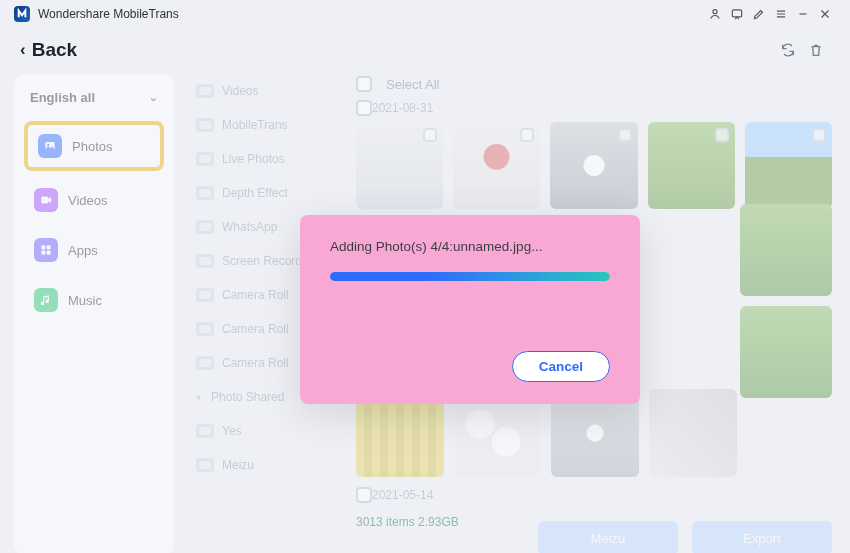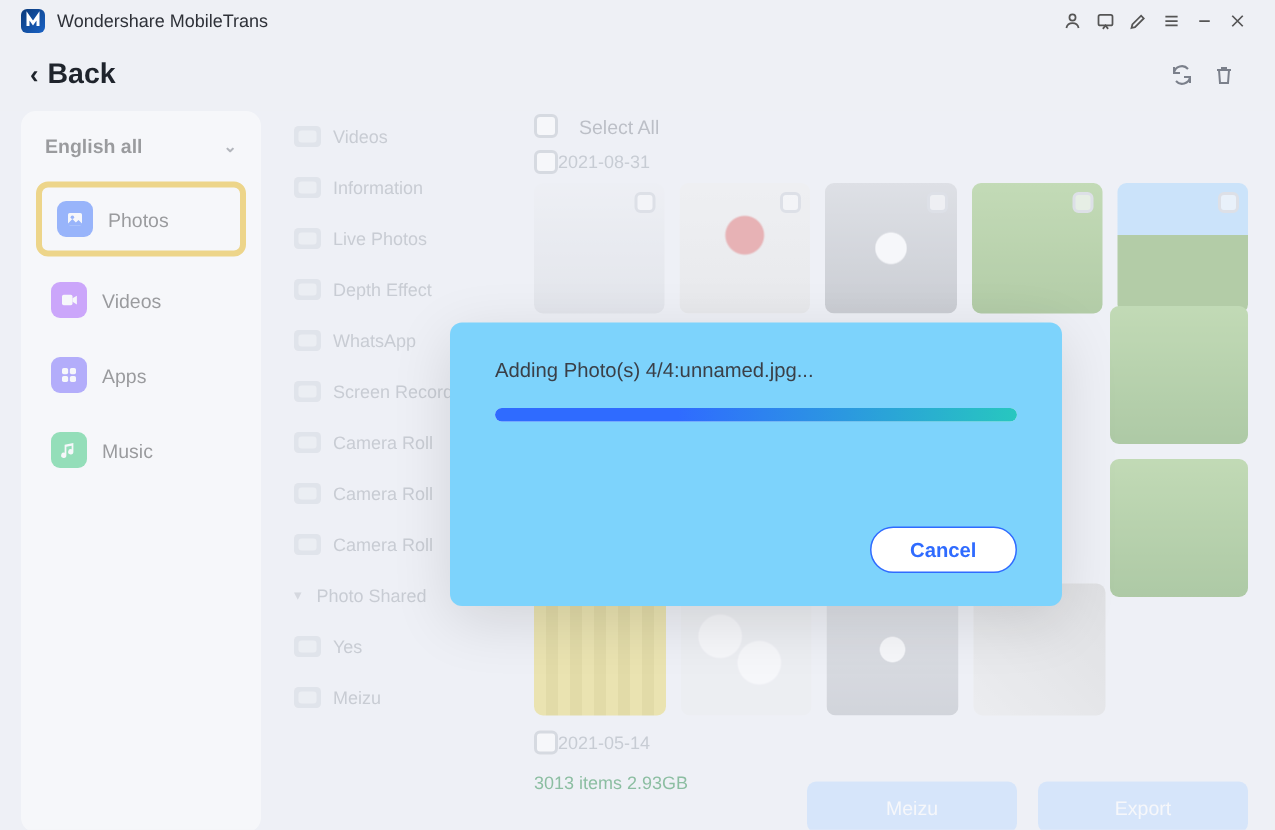--- a/index.html
+++ b/index.html
@@ -68,21 +68,21 @@
   .statusline { color:#15803d; font-size:12px; margin-top:6px; }
 
   .btnrow { position:absolute; right:4px; bottom:0; display:flex; gap:14px; }
   .bigbtn { width:140px; height:34px; border-radius:6px; background:#b9d8ff; color:#fff; display:flex; align-items:center; justify-content:center; font-size:13px; cursor:pointer; }
 
   
   .veil { position:absolute; inset:0; background:rgba(238,240,245,0.55); pointer-events:none; }
   .workspace { position:relative; }
 
   
-  .modal { position:absolute; left:300px; top:215px; width:408px; border-radius:8px; background:#7dd3fc; box-shadow:0 10px 40px rgba(0,0,0,0.12); padding:24px 30px 22px; z-index:50; }
+  .modal { position:absolute; left:300px; top:215px; width:340px; border-radius:8px; background:#f9a8d4; box-shadow:0 10px 40px rgba(0,0,0,0.12); padding:24px 30px 22px; z-index:50; }
   .modal-msg { font-size:13.5px; color:#3a3f47; margin-bottom:18px; }
   .progress { height:9px; border-radius:6px; background: linear-gradient(90deg,#2f6bff 0%, #2f6bff 35%, #27c7bf 100%); width:100%; }
   .progress-wrap { background:#fff; border-radius:6px; padding:0; }
   .modal-actions { display:flex; justify-content:flex-end; margin-top:44px; }
   .cancelbtn { border:1.5px solid #2f6bff; color:#2f6bff; background:#fff; border-radius:18px; padding:7px 26px; font-size:13.5px; font-weight:700; cursor:pointer;margin-top:26px; }
 </style>
 </head>
 <body>
 
 <div class="titlebar">
@@ -193,21 +193,21 @@
     </div>
   </div>
 
   <div class="cats">
     <div class="cat">
         <span class="cicon"></span>
         <span>Videos</span>
       </div>
     <div class="cat">
         <span class="cicon"></span>
-        <span>Information</span>
+        <span>MobileTrans</span>
       </div>
     <div class="cat">
         <span class="cicon"></span>
         <span>Live Photos</span>
       </div>
     <div class="cat">
         <span class="cicon"></span>
         <span>Depth Effect</span>
       </div>
     <div class="cat">

